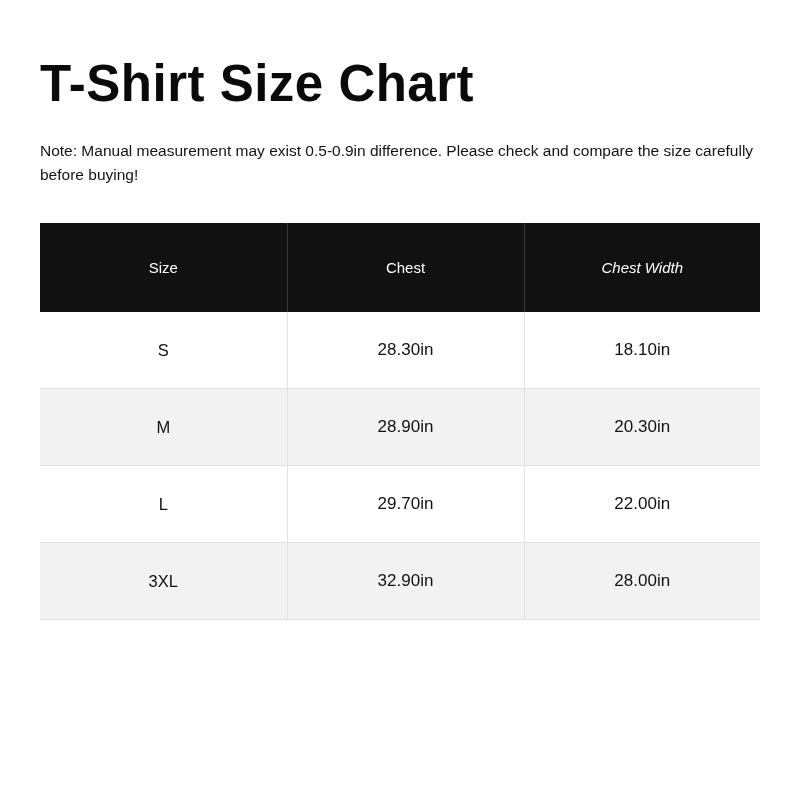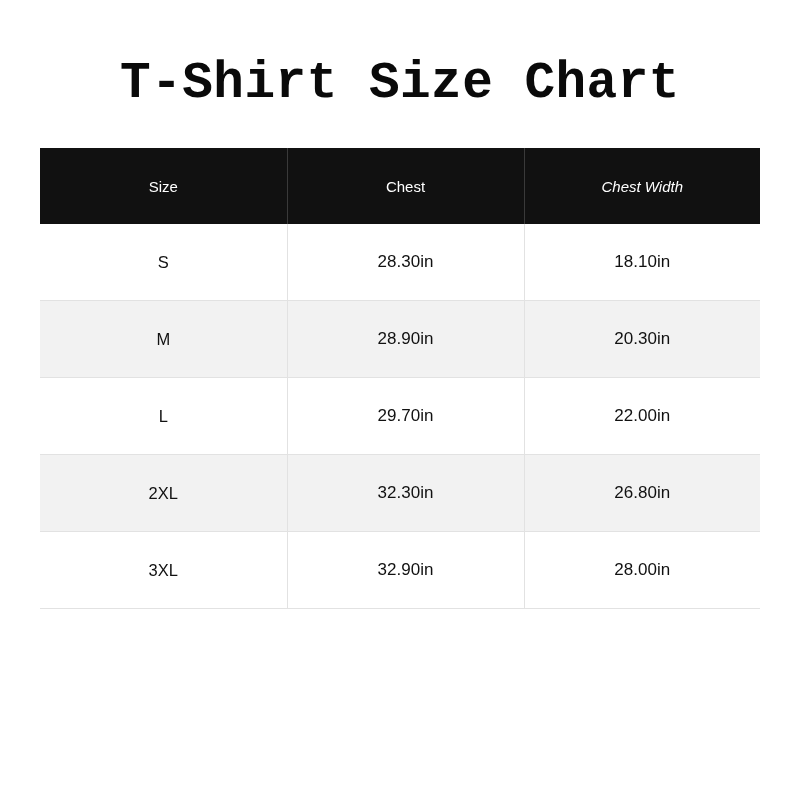--- a/index.html
+++ b/index.html
@@ -15,28 +15,27 @@
     overflow: hidden;
   }
   .page {
     width: 800px;
     height: 800px;
     box-sizing: border-box;
     padding: 56px 40px 0 40px;
     position: relative;
   }
   .title {
-    font-family: Liberation Mono, monospace;
+    font-family: Liberation Sans, sans-serif;
     font-weight: bold;
     font-size: 51px;
     line-height: 1.1;
     letter-spacing: 0.5px;
     margin: 0 0 27px 0;
     color: #0a0a0a;
-    text-align: center;
   }
   .note {
     font-family: "Liberation Sans", sans-serif;
     font-size: 15.5px;
     line-height: 1.55;
     color: #141414;
     margin: 0;
     max-width: 730px;
   }
   .table-wrap {
@@ -45,21 +44,21 @@
   table.size-chart {
     width: 720px;
     border-collapse: collapse;
     table-layout: fixed;
   }
   table.size-chart th {
     background: #111111;
     color: #ffffff;
     font-weight: normal;
     font-size: 15px;
-    height: 76px;
+    height: 89px;
     text-align: center;
     border-right: 1px solid #3a3a3a;
     padding: 0;
   }
   table.size-chart th:last-child {
     border-right: none;
     font-style: italic;
   }
   table.size-chart td {
     height: 76px;
@@ -86,20 +85,21 @@
   table.size-chart col.c2 { width: 237px; }
   table.size-chart col.c3 { width: 236px; }
 </style>
 </head>
 <body>
 
 <div class="page">
 
   <h1 class="title">T-Shirt Size Chart</h1>
 
+  <p class="note">Note: Manual measurement may exist 0.5-0.9in difference. Please check and compare the size carefully before buying!</p>
 
   <div class="table-wrap">
     <table class="size-chart">
       <colgroup>
         <col class="c1">
         <col class="c2">
         <col class="c3">
       </colgroup>
       <thead>
         <tr>
@@ -118,25 +118,20 @@
           <td class="size-cell">M</td>
           <td>28.90in</td>
           <td>20.30in</td>
         </tr>
         <tr>
           <td class="size-cell">L</td>
           <td>29.70in</td>
           <td>22.00in</td>
         </tr>
         <tr>
-          <td class="size-cell">2XL</td>
-          <td>32.30in</td>
-          <td>26.80in</td>
-        </tr>
-        <tr>
           <td class="size-cell">3XL</td>
           <td>32.90in</td>
           <td>28.00in</td>
         </tr>
       </tbody>
     </table>
   </div>
 
 </div>
 

